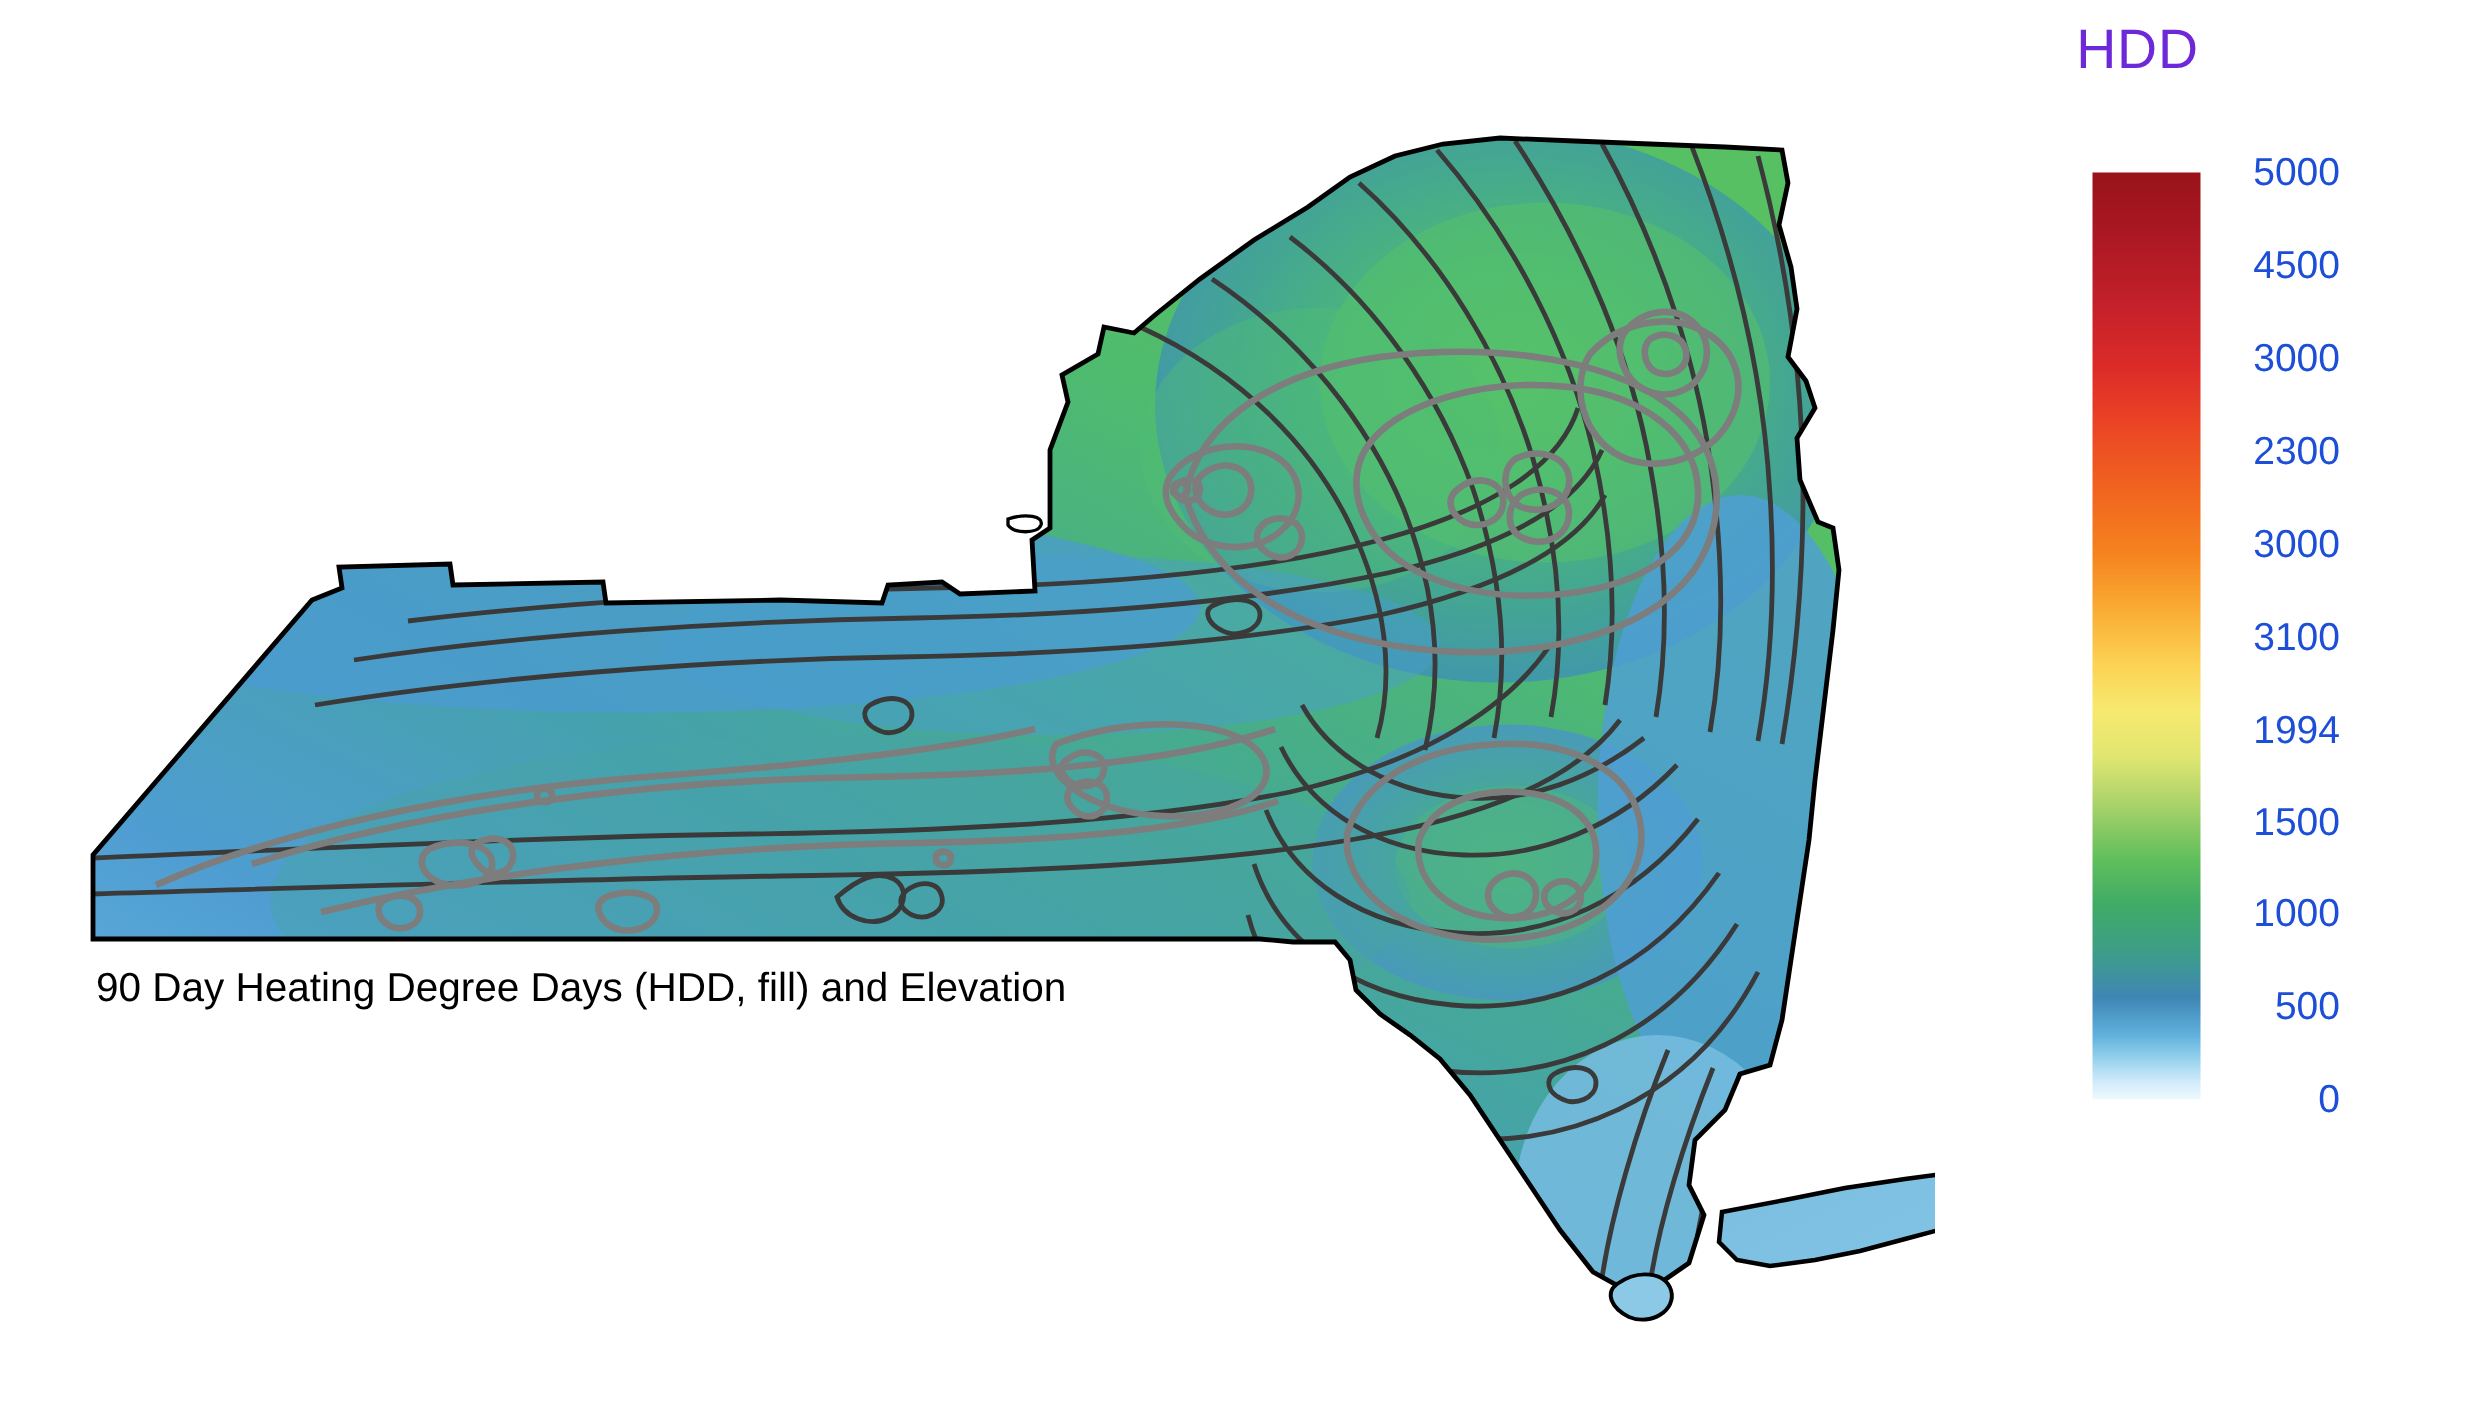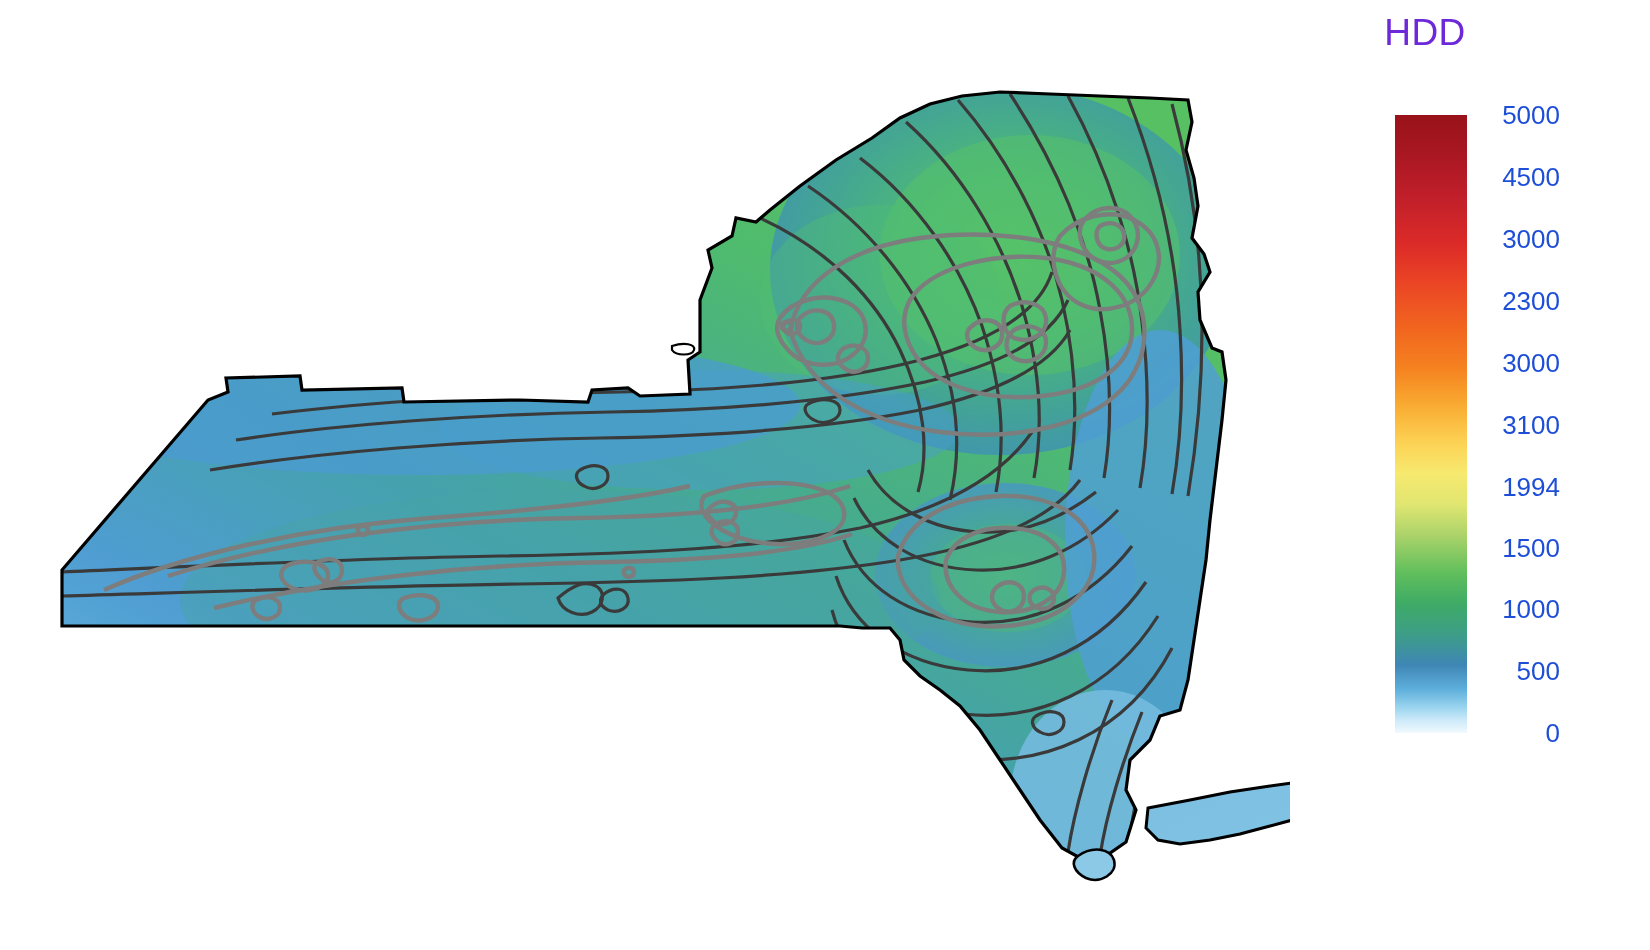--- a/index.html
+++ b/index.html
@@ -345,20 +345,21 @@
       </g>
 
       <path d="M1078,856 C1092,846 1110,848 1114,860 C1118,874 1100,884 1086,878
                C1074,872 1070,862 1078,856 Z" fill="#8cc9e6" stroke="#000000" stroke-width="2.6"></path>
 
       <path d="M672,346 C684,342 696,344 694,350 C692,356 676,356 672,350 Z" fill="#ffffff" stroke="#000000" stroke-width="2.2"></path>
     </svg>
   </div>
 
   <div id="annotations">
+    <div class="annot-line">90 Day Heating Degree Days (HDD, fill) and Elevation</div>
   </div>
 
   <div id="legend">
     <div id="legend-title">HDD</div>
 
     <div id="colorbar"></div>
 
     <div class="cb-tick-label" style="top:115px">5000</div>
     <div class="cb-tick-label" style="top:177px">4500</div>
     <div class="cb-tick-label" style="top:239px">3000</div>

